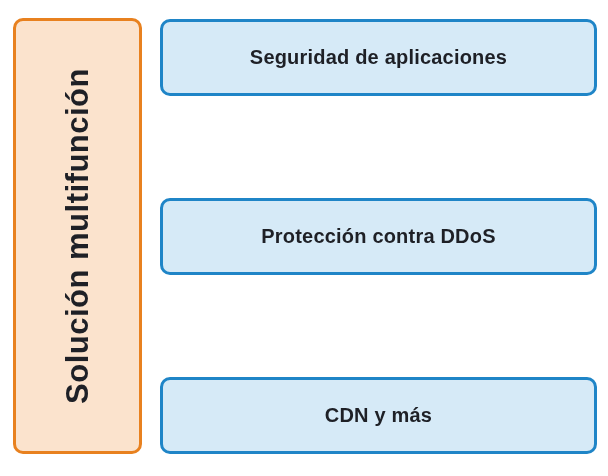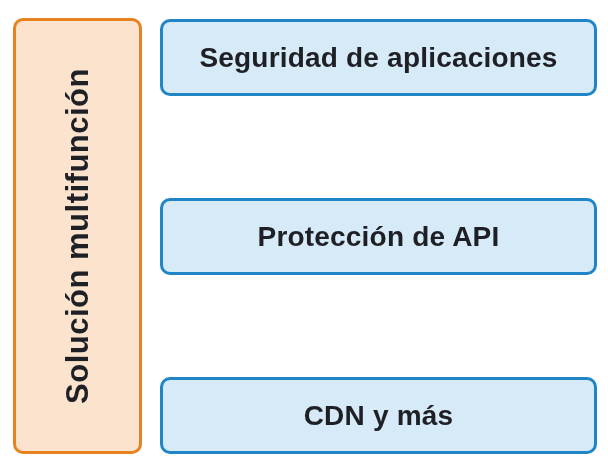--- a/index.html
+++ b/index.html
@@ -53,41 +53,41 @@
     width: 100%;
     height: 77px;
     background: var(--blue-fill, #D6EAF7);
     border: 3px solid var(--blue-border, #1F85C7);
     border-radius: 10px;
     display: flex;
     align-items: center;
     justify-content: center;
   }
   .feature-label {
-    font-size: 28px;
+    font-size: 20px;
     font-weight: 700;
     letter-spacing: 0.2px;
     color: var(--text, #1E2026);
     white-space: nowrap;
   }
 </style>
 </head>
 <body>
 
 <div class="canvas">
 
   <div class="side-box">
     <span class="vertical-label">Solución multifunción</span>
   </div>
 
   <div class="feature-column">
     <div class="feature-box">
       <span class="feature-label">Seguridad de aplicaciones</span>
     </div>
     <div class="feature-box">
-      <span class="feature-label">Protección de API</span>
+      <span class="feature-label">Protección contra DDoS</span>
     </div>
     <div class="feature-box">
       <span class="feature-label">CDN y más</span>
     </div>
   </div>
 
 </div>
 
 </body></html>

